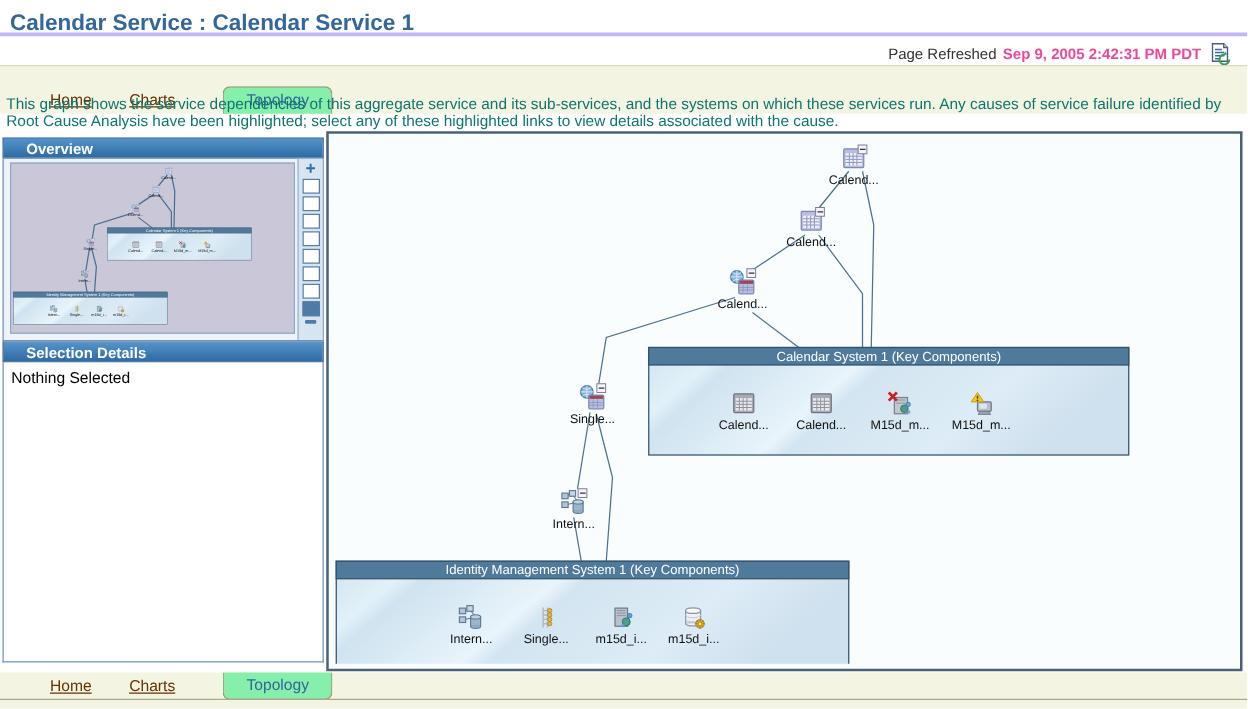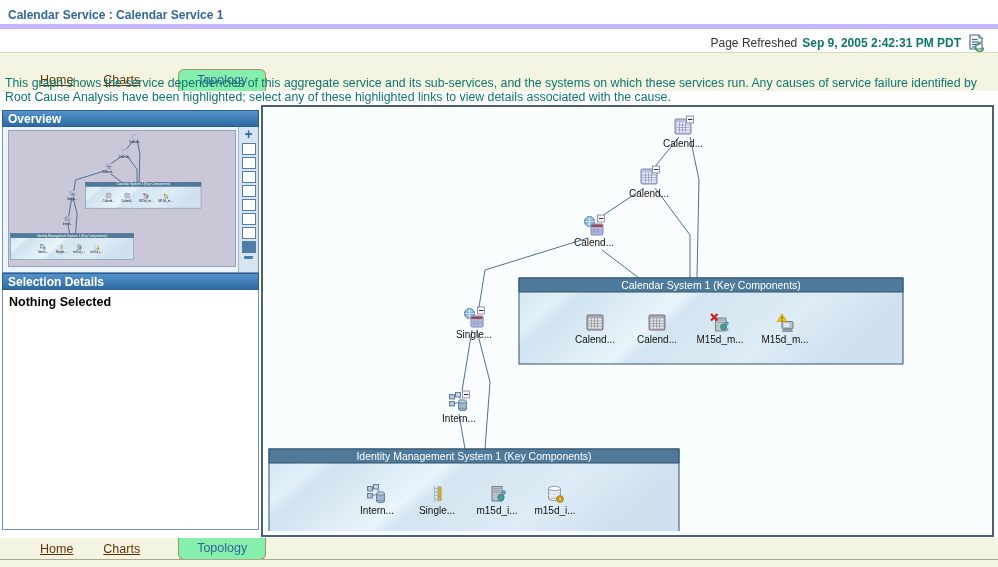--- a/index.html
+++ b/index.html
@@ -1,25 +1,25 @@
 <!DOCTYPE html>
 <html><head>
 <meta charset="utf-8">
 <style>
   html,body{margin:0;padding:0;background:#fff;}
   .page{position:relative;width:998px;height:567px;overflow:hidden;
         font-family:"Liberation Sans",sans-serif;background:#fff;}
 
   
   .page-title{position:absolute;left:0;top:0;width:998px;height:29px;
-    border-bottom:5px solid #c4b5fd;box-sizing:border-box;
-    padding:8px 0 0 8px;font-size:12px;font-weight:bold;color:#336699;}
+    border-bottom:3px solid #c4b5fd;box-sizing:border-box;
+    padding:8px 0 0 8px;font-size:18px;font-weight:bold;color:#336699;}
   .refresh-row{position:absolute;right:12px;top:34px;height:18px;
     display:flex;align-items:center;font-size:12px;color:#333;}
-  .refresh-row .val{font-weight:bold;color:#0f766e;margin-left:5px;}
+  .refresh-row .val{font-weight:bold;color:#ec4899;margin-left:5px;}
   .refresh-icon{display:inline-block;width:19px;height:19px;margin-left:6px;cursor:pointer;}
 
   
   .tabbar{position:absolute;left:0;width:998px;height:39px;background:#f4f4e3;
     display:flex;box-sizing:border-box;padding-left:40px;font-size:12.5px;}
   .tabbar.top{top:52px;border-top:1px solid #d9d9c2;align-items:flex-end;}
   .tabbar.bottom{top:538px;align-items:flex-start;}
   .bottom-rule{position:absolute;left:0;top:559px;width:998px;height:1px;background:#a9a98c;}
   .tab-link{color:#663300;text-decoration:underline;cursor:pointer;
     padding-bottom:4px;margin-right:30px;}
@@ -27,36 +27,36 @@
   .tab-active{background:#86efac;border:1px solid #98966f;font-weight:normal;color:#336699;
     padding:3px 18px 4px;margin-left:8px;}
   .tabbar.top .tab-active{border-bottom:none;border-radius:6px 6px 0 0;}
   .tabbar.bottom .tab-active{border-top:none;border-radius:0 0 6px 6px;}
 
   .description{position:absolute;left:5px;top:77px;width:988px;
     font-size:12.3px;line-height:13.5px;color:#0f766e;}
 
   
   .left-panel{position:absolute;left:2px;top:110px;width:257px;height:425px;}
-  .panel-header{height:17px;line-height:17px;padding-left:5px;
+  .panel-header{height:17px;line-height:17px;padding-left:18px;
     background:linear-gradient(#5493c9,#2e6aa3);color:#fff;font-size:12px;font-weight:bold;
     border:1px solid #2b5d91;box-sizing:border-box;}
   .overview-body{position:relative;height:146px;background:#eef3fa;
     border:1px solid #6f94bd;border-top:none;box-sizing:border-box;}
   .minimap{position:absolute;left:5px;top:3px;width:228px;height:137px;
     background:#c9c7d8;border:1px solid #8aa6c8;box-sizing:border-box;overflow:hidden;cursor:pointer;}
   .zoom-strip{position:absolute;right:0;top:0;bottom:0;width:20px;background:#d7e4f2;
     border-left:1px solid #9ab4d0;display:flex;flex-direction:column;align-items:center;box-sizing:border-box;}
   .zoom-plus{font-size:14px;font-weight:bold;color:#2e6da8;line-height:13px;margin:1px 0 1px;cursor:pointer;}
   .zoom-sq{width:12px;height:10px;background:#fff;border:1px solid #567da3;margin:1px 0;cursor:pointer;}
   .zoom-sq.active{background:#4e7ba8;}
   .zoom-minus{width:9px;height:3px;background:#4e7ba8;border-radius:1px;margin-top:2px;cursor:pointer;}
   .sel-header{margin-top:0;}
   .selection-body{height:240px;background:#fff;border:1px solid #6f94bd;border-top:none;
-    box-sizing:border-box;padding:5px 0 0 6px;font-size:12.5px;font-weight:bold;color:#000;}
+    box-sizing:border-box;padding:5px 0 0 6px;font-size:12.5px;font-weight:normal;color:#000;}
 
   
   .canvas{position:absolute;left:261px;top:105px;width:729px;height:428px;
     background:#fafdfd;border:2px solid #4a6177;overflow:hidden;}
 </style>
 </head>
 <body>
 
 <div class="page">
 

